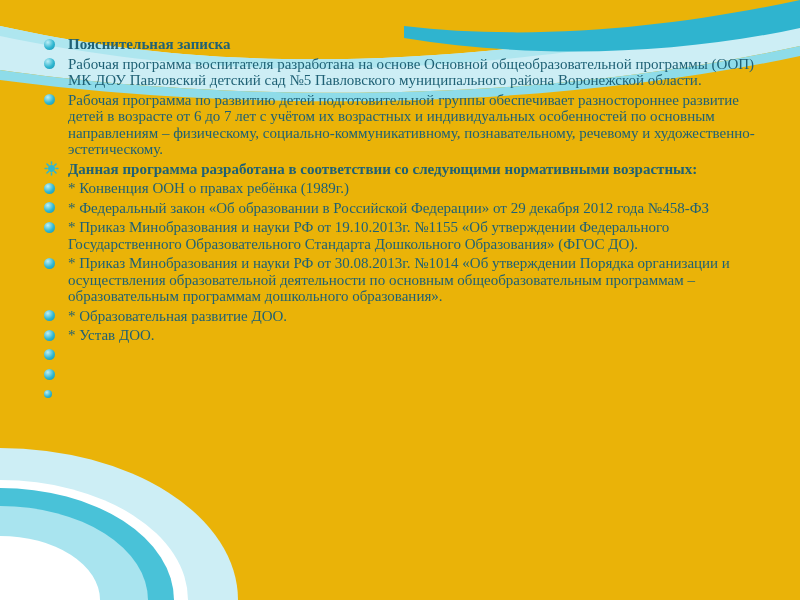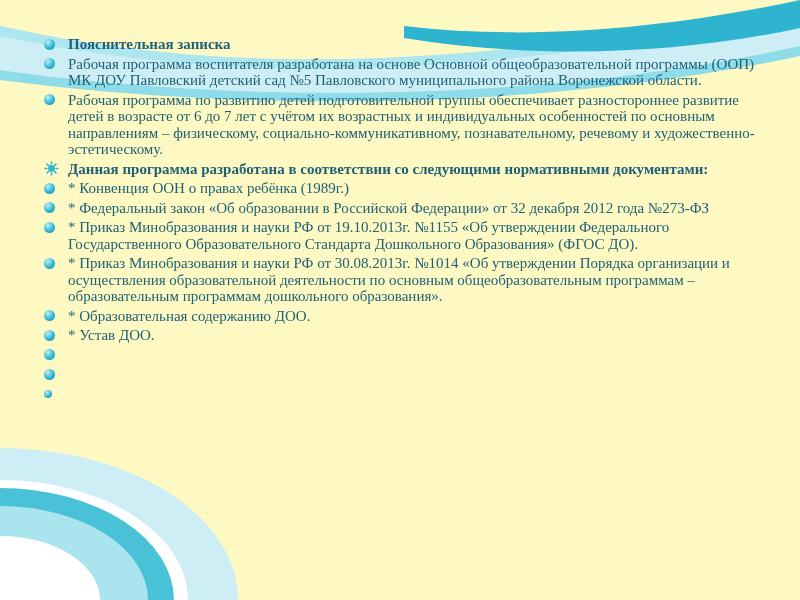--- a/index.html
+++ b/index.html
@@ -4,21 +4,21 @@
 <style>
   html, body {
     margin: 0;
     padding: 0;
     background: #ffffff;
   }
   .slide {
     position: relative;
     width: 800px;
     height: 600px;
-    background: #fef9c3;
+    background: #eab308;
     overflow: hidden;
     font-family: "Liberation Serif", "DejaVu Serif", serif;
   }
   .wave-top, .wave-bottom {
     position: absolute;
     pointer-events: none;
   }
   .wave-top { top: 0; left: 0; }
   .wave-bottom { bottom: 0; left: 0; }
 
@@ -105,41 +105,41 @@
               <line x1="0" y1="8.6" x2="0" y2="6"></line>
               <line x1="-8.6" y1="0" x2="-6" y2="0"></line>
               <line x1="8.6" y1="0" x2="6" y2="0"></line>
               <line x1="-6.1" y1="-6.1" x2="-4.2" y2="-4.2"></line>
               <line x1="6.1" y1="6.1" x2="4.2" y2="4.2"></line>
               <line x1="-6.1" y1="6.1" x2="-4.2" y2="4.2"></line>
               <line x1="6.1" y1="-6.1" x2="4.2" y2="-4.2"></line>
             </g>
           </svg>
         </span>
-        <span class="text">Данная программа разработана в соответствии со следующими нормативными документами:</span>
+        <span class="text">Данная программа разработана в соответствии со следующими нормативными возрастных:</span>
       </div>
       <div class="row">
         <span class="marker circle"></span>
         <span class="text">* Конвенция ООН о правах ребёнка (1989г.)</span>
       </div>
       <div class="row">
         <span class="marker circle"></span>
-        <span class="text">* Федеральный закон «Об образовании в Российской Федерации» от 32 декабря 2012 года №273-ФЗ</span>
+        <span class="text">* Федеральный закон «Об образовании в Российской Федерации» от 29 декабря 2012 года №458-ФЗ</span>
       </div>
       <div class="row">
         <span class="marker circle"></span>
         <span class="text">* Приказ Минобразования и науки РФ от 19.10.2013г. №1155 «Об утверждении Федерального Государственного Образовательного Стандарта Дошкольного Образования» (ФГОС ДО).</span>
       </div>
       <div class="row">
         <span class="marker circle"></span>
         <span class="text">* Приказ Минобразования и науки РФ от 30.08.2013г. №1014 «Об утверждении Порядка организации и осуществления образовательной деятельности по основным общеобразовательным программам – образовательным программам дошкольного образования».</span>
       </div>
       <div class="row">
         <span class="marker circle"></span>
-        <span class="text">* Образовательная содержанию ДОО.</span>
+        <span class="text">* Образовательная развитие ДОО.</span>
       </div>
       <div class="row">
         <span class="marker circle"></span>
         <span class="text">* Устав ДОО.</span>
       </div>
       <div class="row">
         <span class="marker circle"></span>
         <span class="text"></span>
       </div>
       <div class="row">

